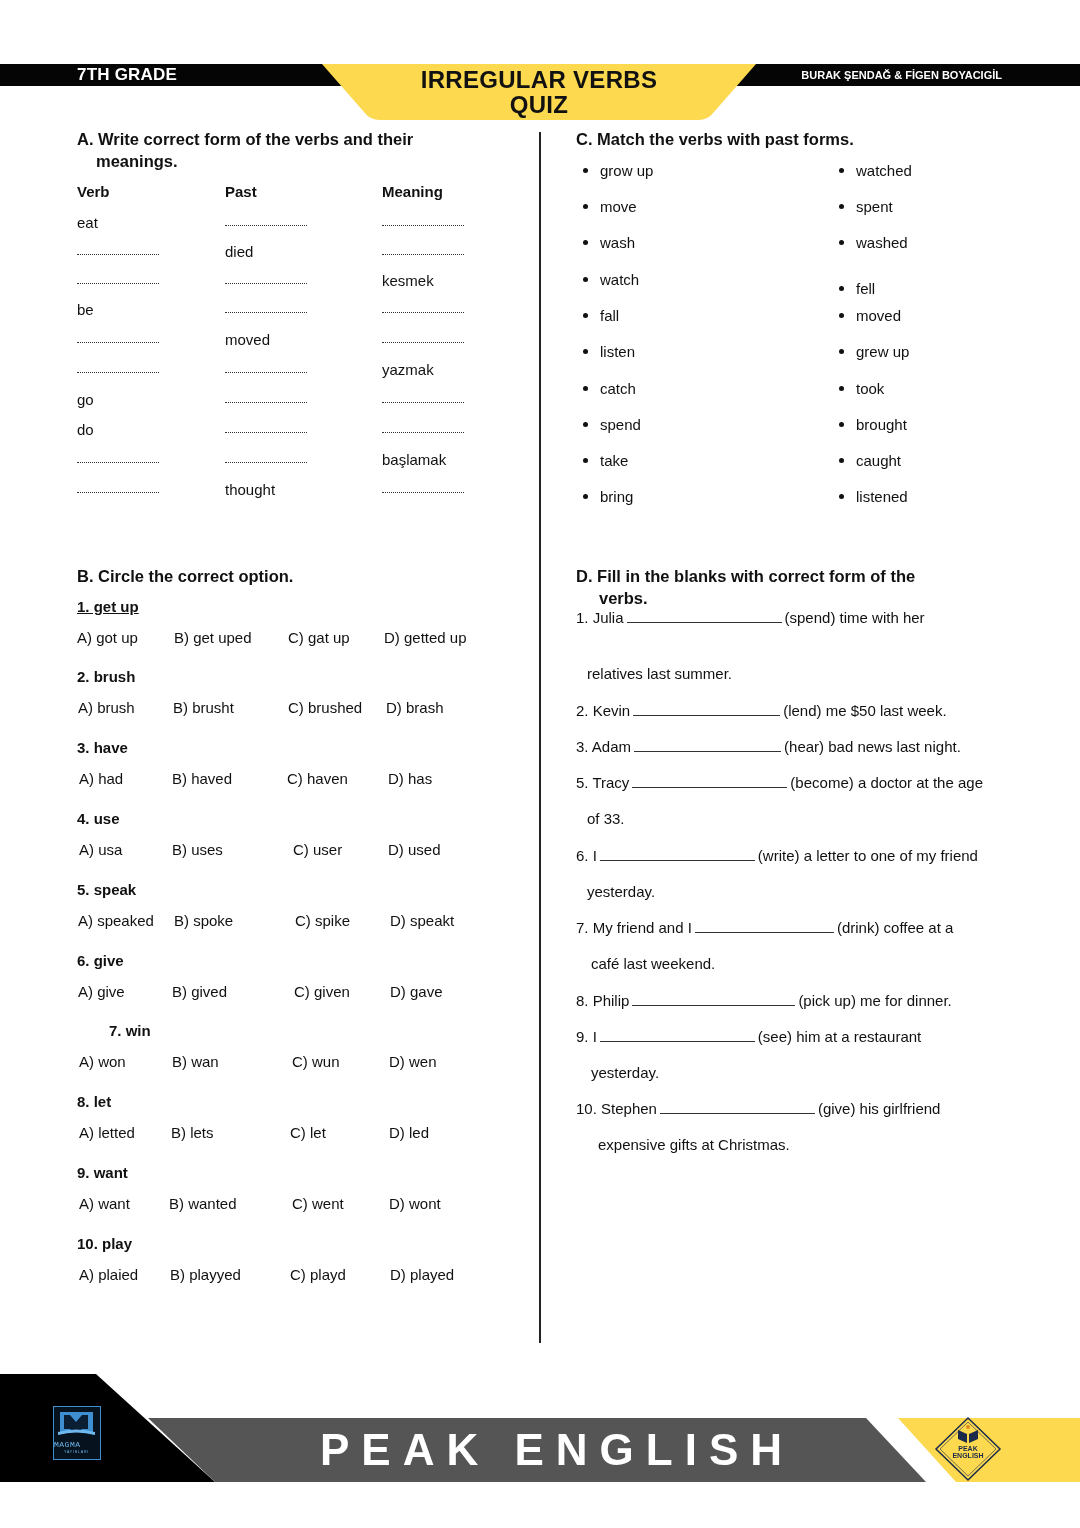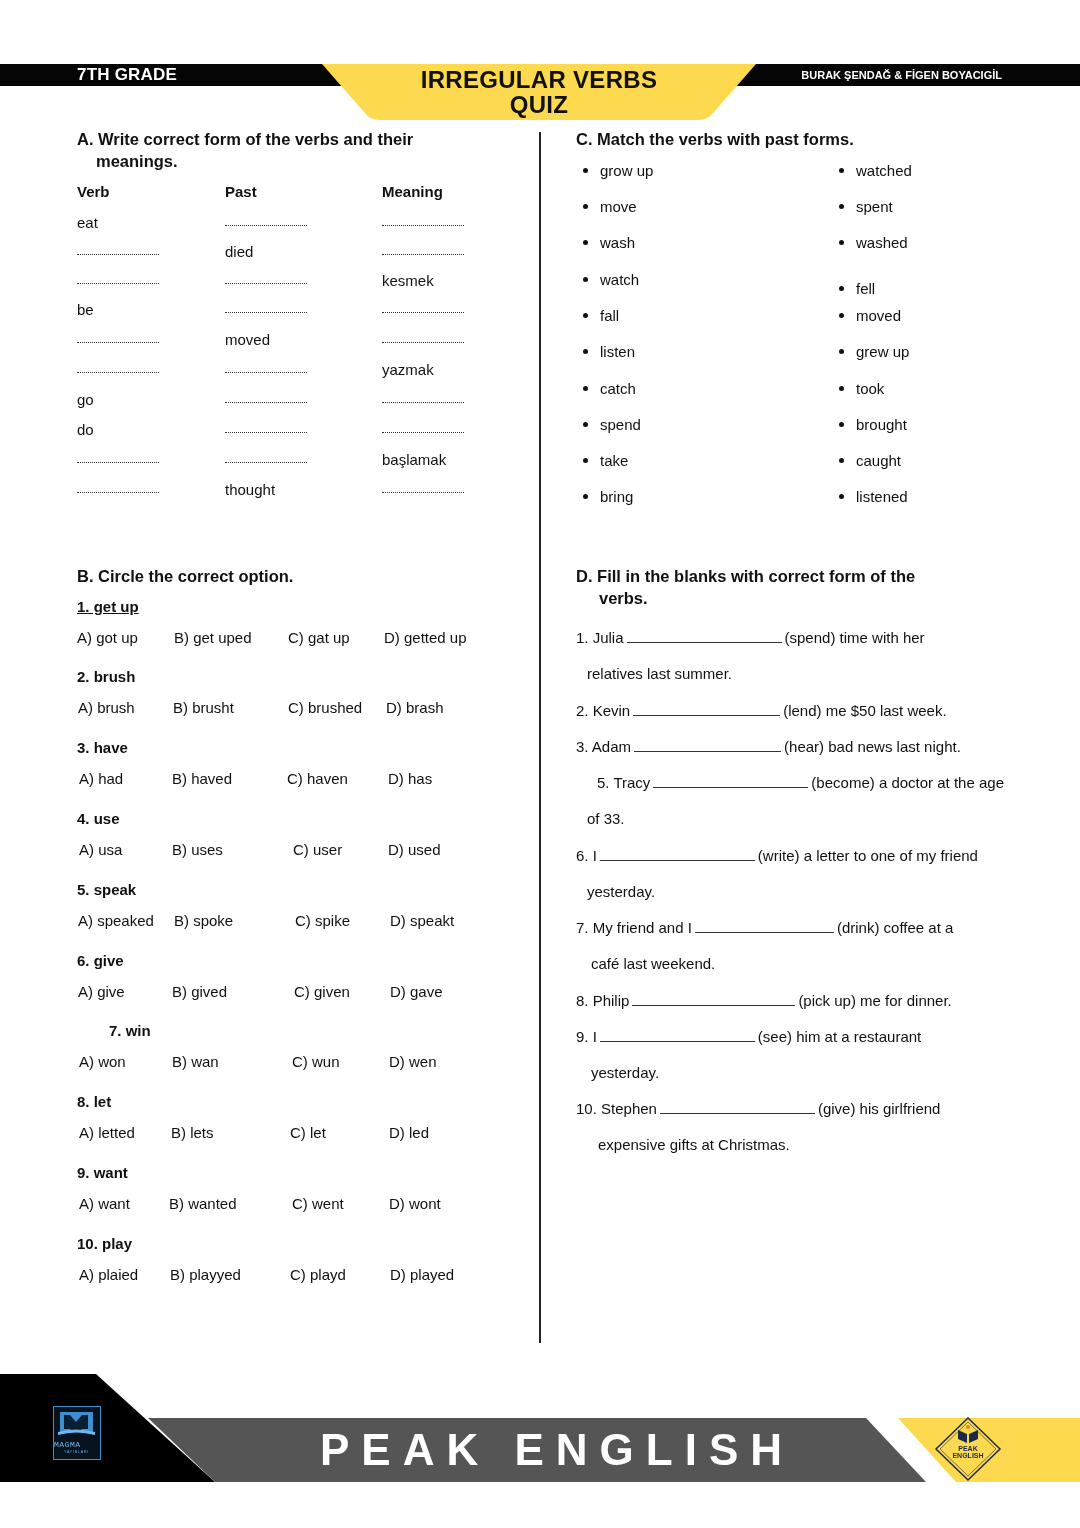--- a/index.html
+++ b/index.html
@@ -182,25 +182,25 @@
     <div class="b-opt" style="left:170px; top:1266px;">B) playyed</div>
     <div class="b-opt" style="left:290px; top:1266px;">C) playd</div>
     <div class="b-opt" style="left:390px; top:1266px;">D) played</div>
   </div>
 
 <div class="sec-title" style="left:576px; top:565px;">
   <span>D. Fill in the blanks with correct form of the</span>
   <span class="indent" style="padding-left:23px;">verbs.</span>
 </div>
 <div id="d-list">
-    <div class="d-line" style="left:576px; top:629px;text-align:right;"><span>1. Julia</span><span class="blank" style="width:155px;"></span><span>(spend) time with her</span></div>
+    <div class="d-line" style="left:576px; top:609px;text-align:right;"><span>1. Julia</span><span class="blank" style="width:155px;"></span><span>(spend) time with her</span></div>
     <div class="d-line" style="left:587px; top:665px;">relatives last summer.</div>
     <div class="d-line" style="left:576px; top:702px;"><span>2. Kevin</span><span class="blank" style="width:147px;"></span><span>(lend) me $50 last week.</span></div>
     <div class="d-line" style="left:576px; top:738px;"><span>3. Adam</span><span class="blank" style="width:147px;"></span><span>(hear) bad news last night.</span></div>
-    <div class="d-line" style="left:576px; top:774px;margin-left:21px;"><span>5. Tracy</span><span class="blank" style="width:155px;"></span><span>(become) a doctor at the age</span></div>
+    <div class="d-line" style="left:576px; top:774px;"><span>5. Tracy</span><span class="blank" style="width:155px;"></span><span>(become) a doctor at the age</span></div>
     <div class="d-line" style="left:587px; top:810px;">of 33.</div>
     <div class="d-line" style="left:576px; top:847px;"><span>6. I</span><span class="blank" style="width:155px;"></span><span>(write) a letter to one of my friend</span></div>
     <div class="d-line" style="left:587px; top:883px;">yesterday.</div>
     <div class="d-line" style="left:576px; top:919px;"><span>7. My friend and I</span><span class="blank" style="width:139px;"></span><span>(drink) coffee at a</span></div>
     <div class="d-line" style="left:591px; top:955px;">café last weekend.</div>
     <div class="d-line" style="left:576px; top:992px;"><span>8. Philip</span><span class="blank" style="width:163px;"></span><span>(pick up) me for dinner.</span></div>
     <div class="d-line" style="left:576px; top:1028px;"><span>9. I</span><span class="blank" style="width:155px;"></span><span>(see) him at a restaurant</span></div>
     <div class="d-line" style="left:591px; top:1064px;">yesterday.</div>
     <div class="d-line" style="left:576px; top:1100px;"><span>10. Stephen</span><span class="blank" style="width:155px;"></span><span>(give) his girlfriend</span></div>
     <div class="d-line" style="left:598px; top:1136px;">expensive gifts at Christmas.</div>

